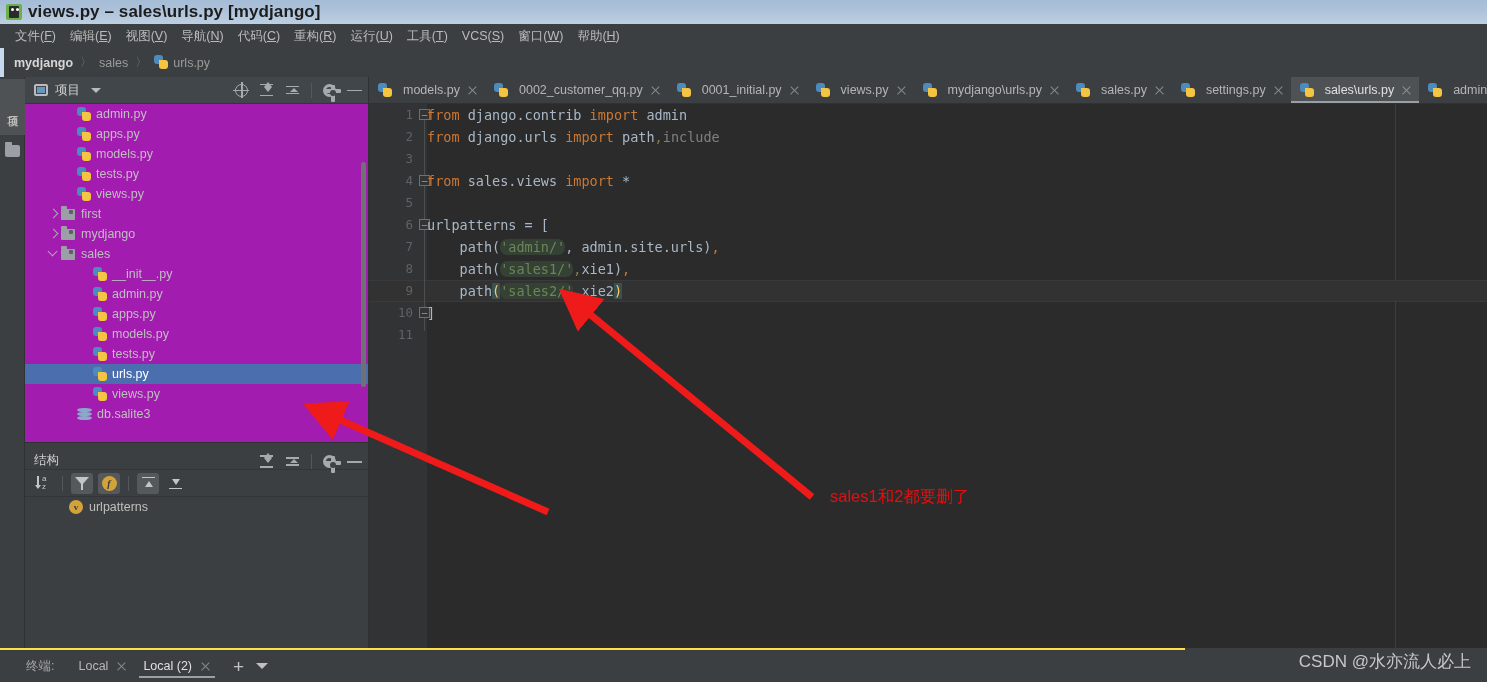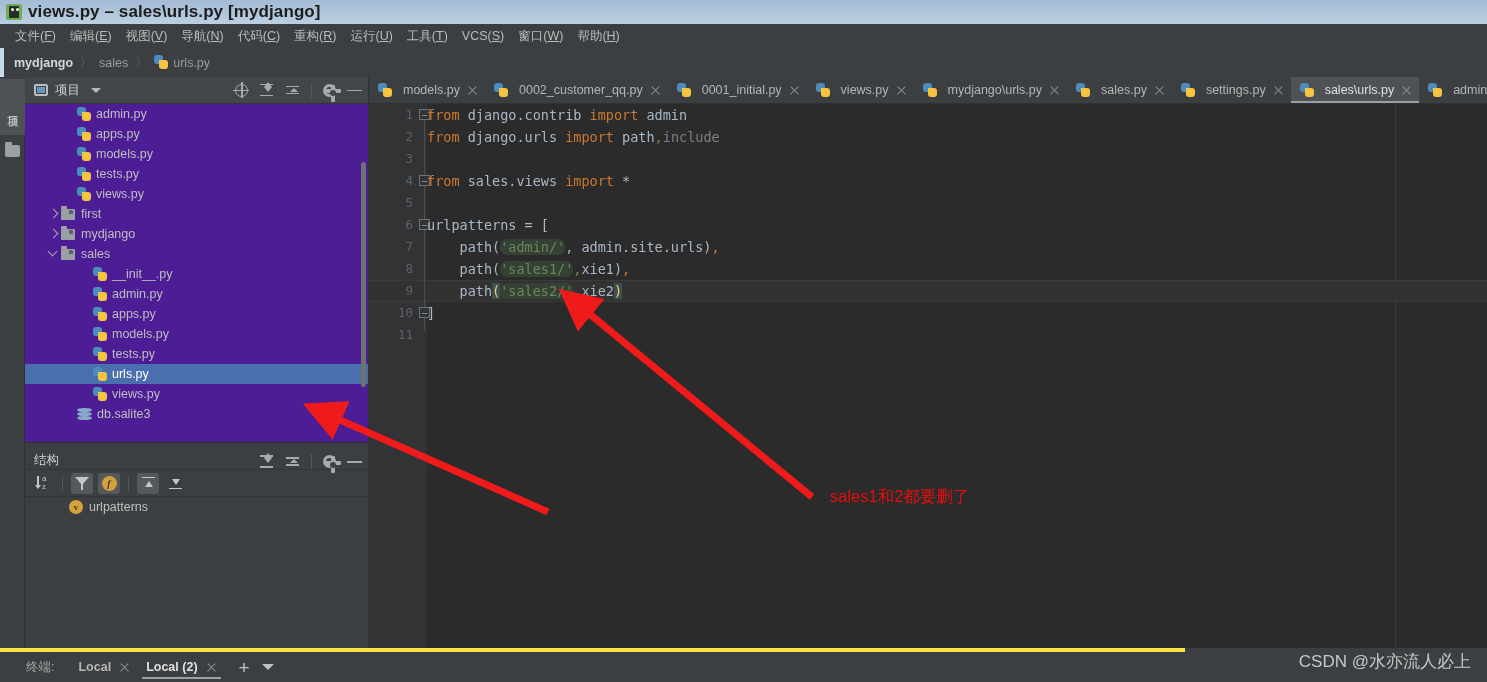--- a/index.html
+++ b/index.html
@@ -70,21 +70,21 @@
     background: #9aa0a6; border-radius: 1px 2px 2px 2px;
   }
   .vfolder::before {
     content: ""; position: absolute; left: 0; top: -3px;
     width: 7px; height: 3px; background: #9aa0a6; border-radius: 1px 1px 0 0;
   }
 
   
   .proj-panel {
     position: absolute; left: 25px; top: 77px; width: 344px; height: 365px;
-    background: #4c1d95; border-right: 1px solid #2f3133;
+    background: #a21caf; border-right: 1px solid #2f3133;
   }
   .panel-head {
     position: relative; height: 27px; background: #41464a;
     display: flex; align-items: center; padding: 0 6px 0 9px;
     border-bottom: 1px solid #323539;
   }
   .panel-head.alt { background: #3c3f41; align-items: flex-end; }
   .proj-sq {
     width: 14px; height: 12px; border: 2px solid #b9bcc0; border-radius: 2px;
     position: relative; flex: none; margin-right: 7px;
@@ -350,21 +350,21 @@
   .anno-text {
     position: absolute; left: 830px; top: 486px;
     font-size: 16.5px; color: #e60e0e;
     font-family: "Liberation Sans", "DejaVu Sans", sans-serif;
   }
   .arrow-svg { position: absolute; left: 0; top: 0; pointer-events: none; }
 
   
   .bottombar {
     position: absolute; left: 0; top: 648px; width: 1185px; height: 34px;
-    background: #3c3f41; border-top: 4px solid #fde047;
+    background: #3c3f41; border-top: 2px solid #fde047;
     display: flex; align-items: center; padding-left: 26px;
   }
   .bb-label { font-size: 12.5px; color: #a6a6a6; margin-right: 16px; }
   .bb-tab {
     display: flex; align-items: center; gap: 7px; padding: 0 8px; height: 26px;
     font-size: 12.5px; color: #b7b7b7; position: relative;
   }
   .bb-tab.active { color: #e0e0e0; }
   .bb-tab.active::after {
     content: ""; position: absolute; left: 4px; right: 4px; bottom: 1px; height: 2px;
@@ -687,21 +687,21 @@
       </marker>
     </defs>
     <line x1="812" y1="497" x2="575" y2="302" stroke="#ef1b1b" stroke-width="7" marker-end="url(#ah)"></line>
     <line x1="548" y1="512" x2="322" y2="412" stroke="#ef1b1b" stroke-width="7" marker-end="url(#ah)"></line>
   </svg>
   <div class="anno-text">sales1和2都要删了</div>
 
   <div class="bb-left-accent"></div>
   <div class="bottombar">
     <div class="bb-label">终端:</div>
-    <div id="bbtabs" style="display:flex;align-items:center;font-weight:bold;">
+    <div id="bbtabs" style="display:flex;align-items:center;">
         <div class="bb-tab">
           <span>Local</span>
           <span class="tab-x"></span>
         </div>
         <div class="bb-tab active">
           <span>Local (2)</span>
           <span class="tab-x"></span>
         </div>
       </div>
     <div class="bb-plus">+</div>

